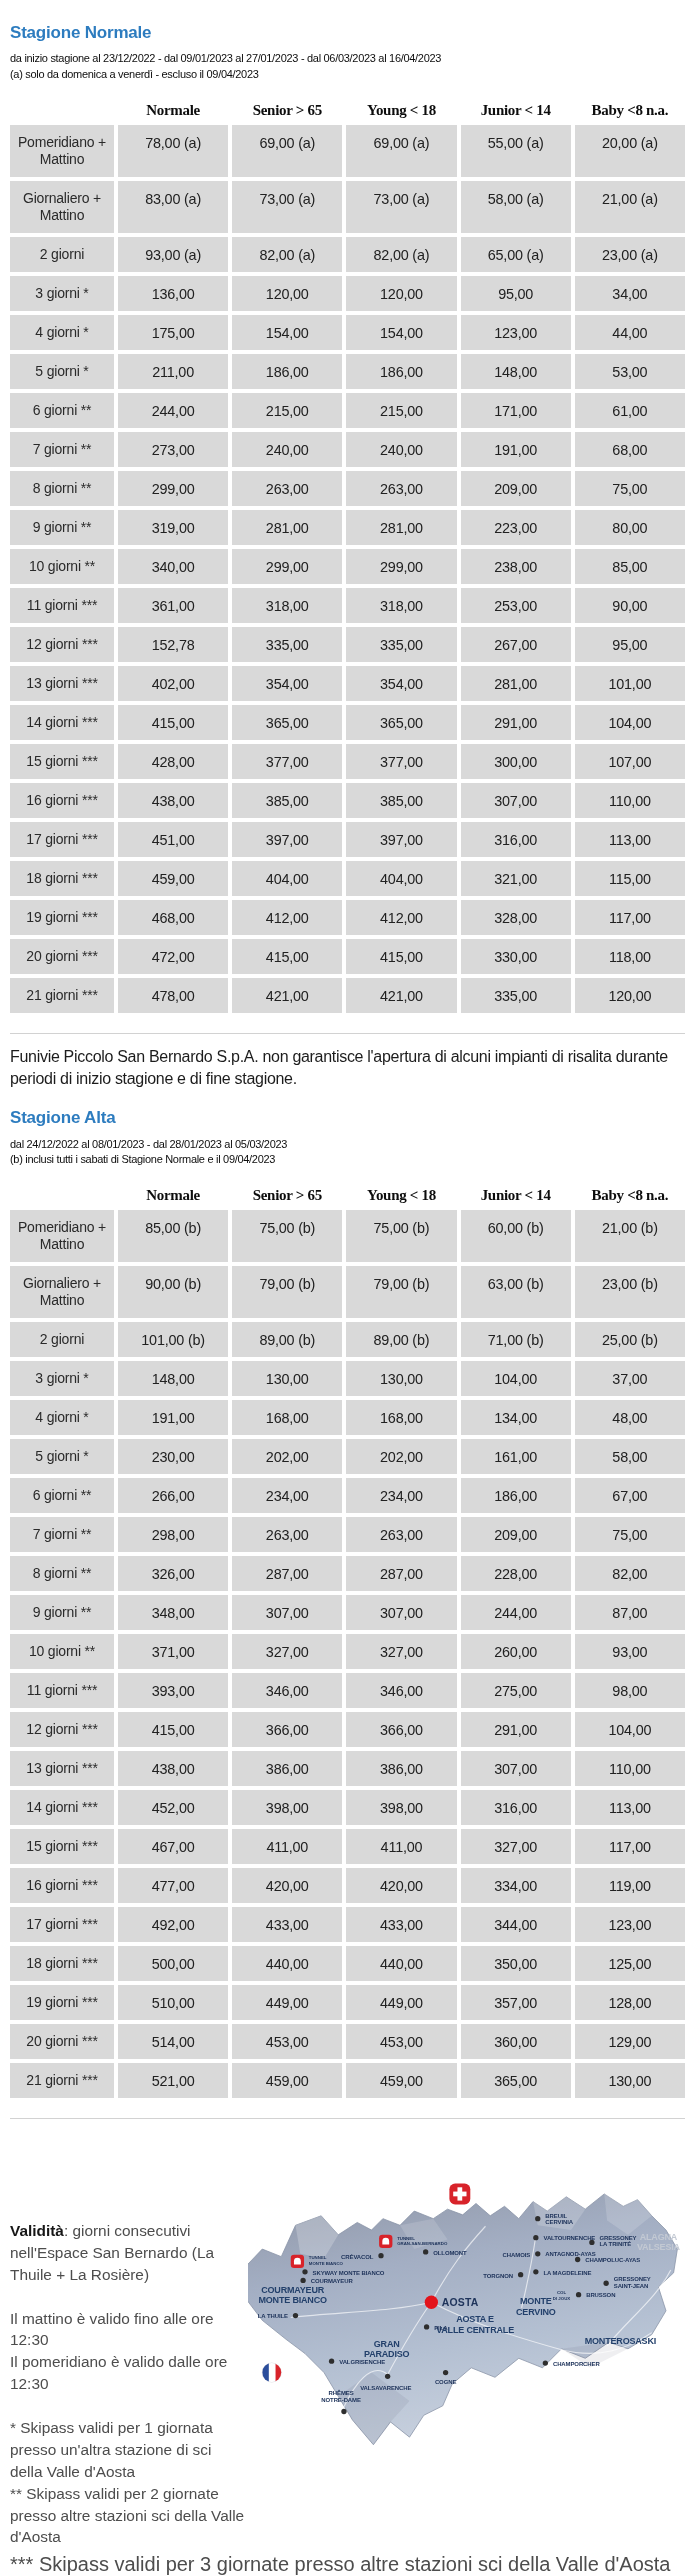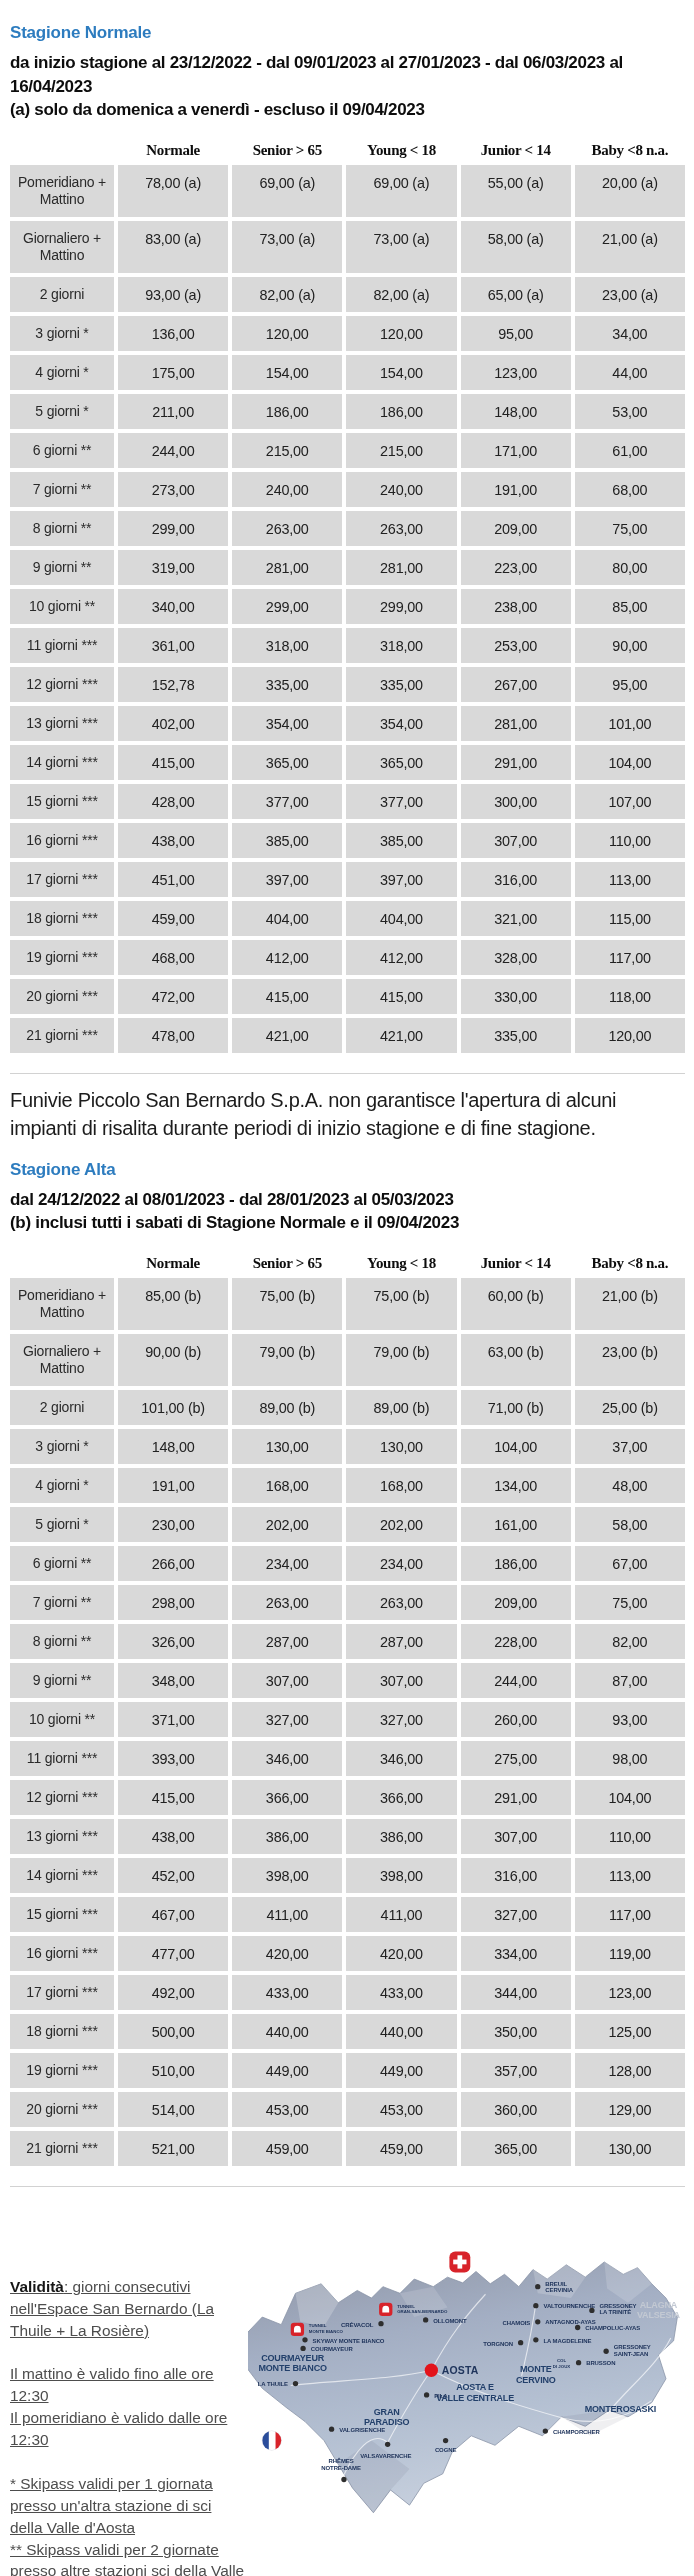--- a/index.html
+++ b/index.html
@@ -1,35 +1,35 @@
 <!DOCTYPE html>
 <html><head>
 <meta charset="utf-8">
 <style>
   html,body{margin:0;padding:0;background:#ffffff;}
   body{width:695px;font-family:"Liberation Sans","DejaVu Sans",sans-serif;color:#1f1f1f;}
   .page{padding:6px 10px 20px 10px;box-sizing:border-box;}
 
   h2.season-title{color:#2d7cbf;font-size:17px;line-height:1.2;margin:17px 0 8px 0;letter-spacing:-0.2px;}
-  .date-lines{font-weight:bold;color:#0d0d0d;font-size:17px;line-height:1.38;margin:0 0 4px 0;letter-spacing:-0.3px;}
+  .date-lines{font-weight:normal;color:#0d0d0d;font-size:11px;line-height:1.38;margin:0 0 4px 0;letter-spacing:-0.3px;}
 
   table.price-table{border-collapse:separate;border-spacing:4px;table-layout:fixed;width:683px;margin:10px 0 2px -4px;}
   table.price-table col.label-col{width:104px;}
   table.price-table thead th{background:transparent;font-weight:bold;font-size:15px;color:#0d0d0d;padding:6px 2px 2px 2px;text-align:center;letter-spacing:-0.3px;font-family:Liberation Serif, serif;}
   table.price-table td{background:#d9d9d9;text-align:center;vertical-align:top;font-size:14.4px;color:#212121;padding:9px 3px 8px 3px;line-height:1.25;letter-spacing:-0.2px;}
   table.price-table td.row-label{font-size:14px;color:#2a2a2a;}
 
   hr.rule{border:none;border-top:1px solid #d2d2d2;margin:16px 0 0 0;}
 
-  p.block-note{font-size:20px;color:#1c1c1c;line-height:1.42;margin:12px 0 20px 0;letter-spacing:-0.3px;}
+  p.block-note{font-size:16px;color:#1c1c1c;line-height:1.42;margin:12px 0 20px 0;letter-spacing:-0.3px;}
   p.block-note.tight{margin-bottom:14px;}
 
   .footer-flex{display:flex;align-items:flex-start;margin-top:8px;}
   .footer-left{width:238px;flex:0 0 238px;padding-top:81px;font-size:15.4px;color:#4d4d4d;line-height:1.42;}
-  .footer-left p{margin:0 0 22px 0;text-decoration:underline;}
+  .footer-left p{margin:12px 0 22px 0;}
   .footer-left .v-bold{font-weight:bold;color:#161616;}
   .map-wrap{width:447px;flex:1 1 auto;height:379px;position:relative;}
   svg#map-svg{display:block;width:100%;height:100%;}
 
   .region-label{font-weight:bold;fill:#23406b;font-size:9.5px;letter-spacing:-0.2px;}
   .region-label.muted{fill:#c3c9d3;}
   .city-label{font-weight:bold;fill:#20355c;font-size:6.3px;letter-spacing:-0.1px;}
   .tunnel-label{font-weight:bold;fill:#20355c;font-size:4.6px;}
   .capital-label{font-weight:bold;fill:#20355c;font-size:11px;letter-spacing:0.2px;}
 

